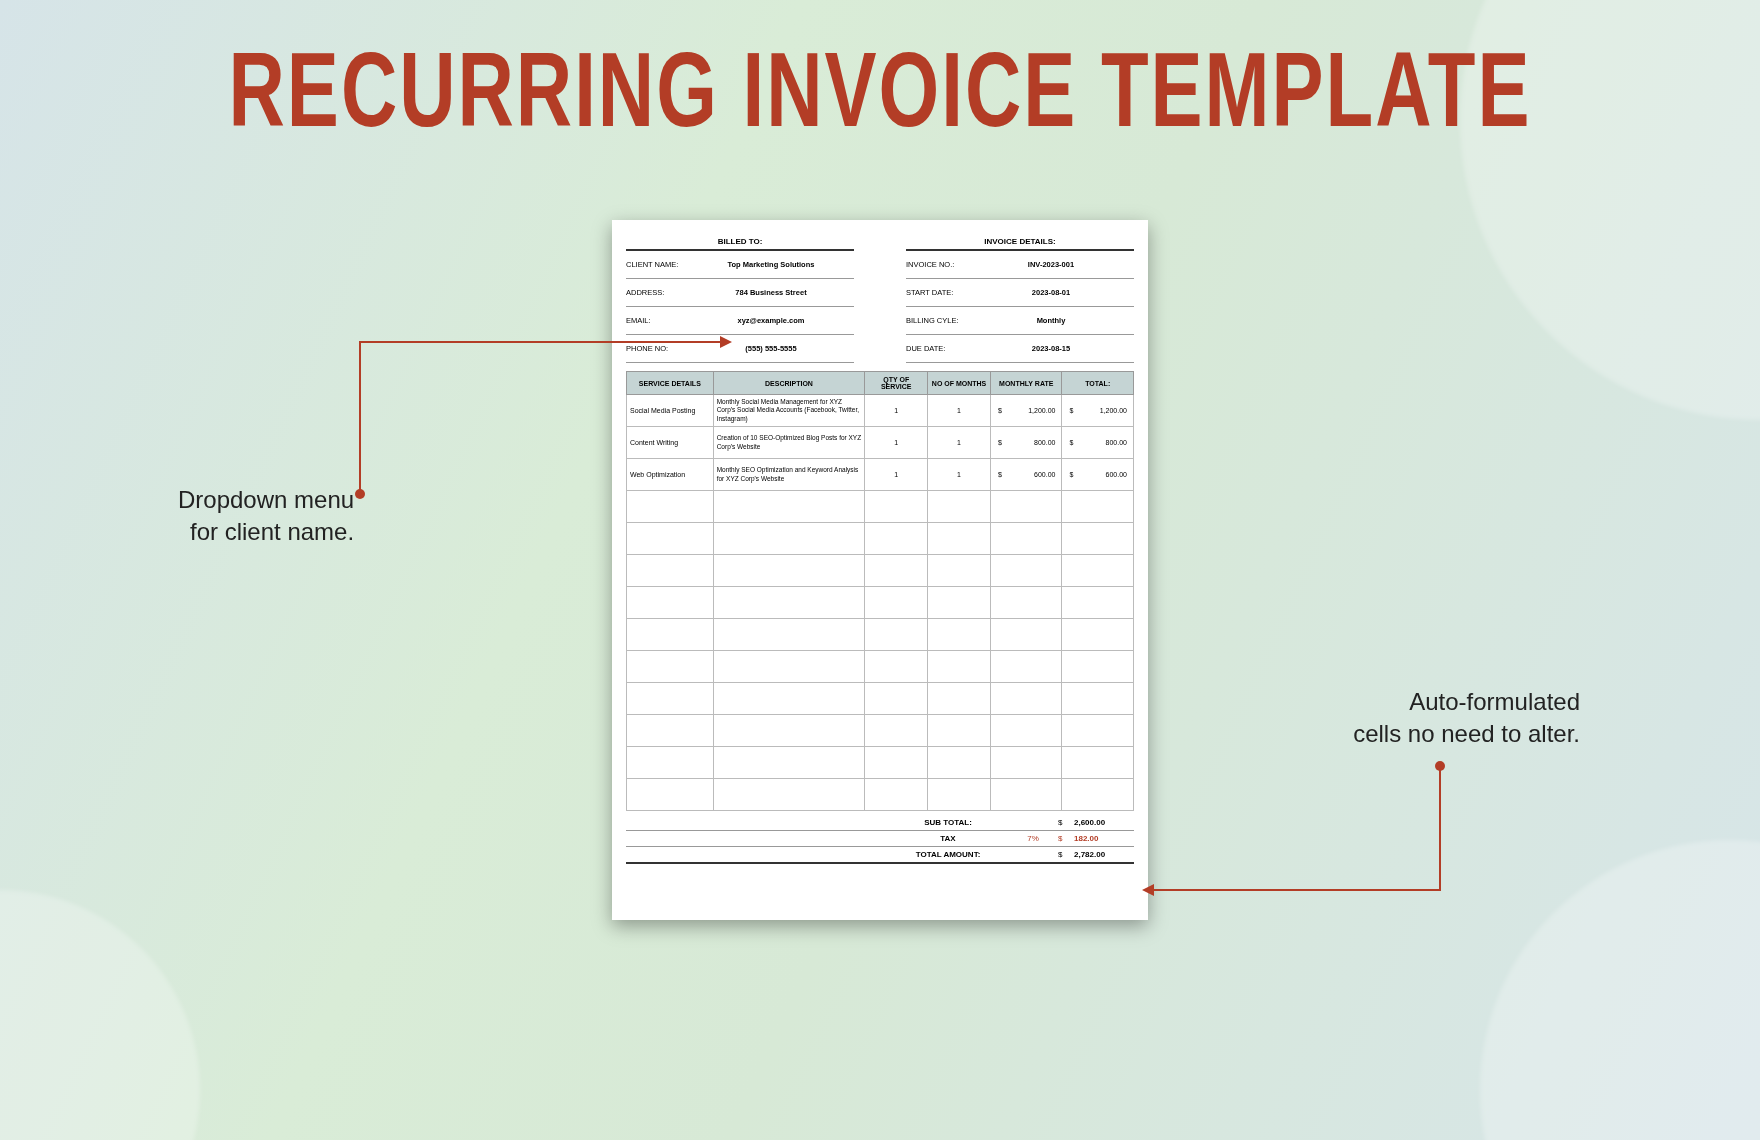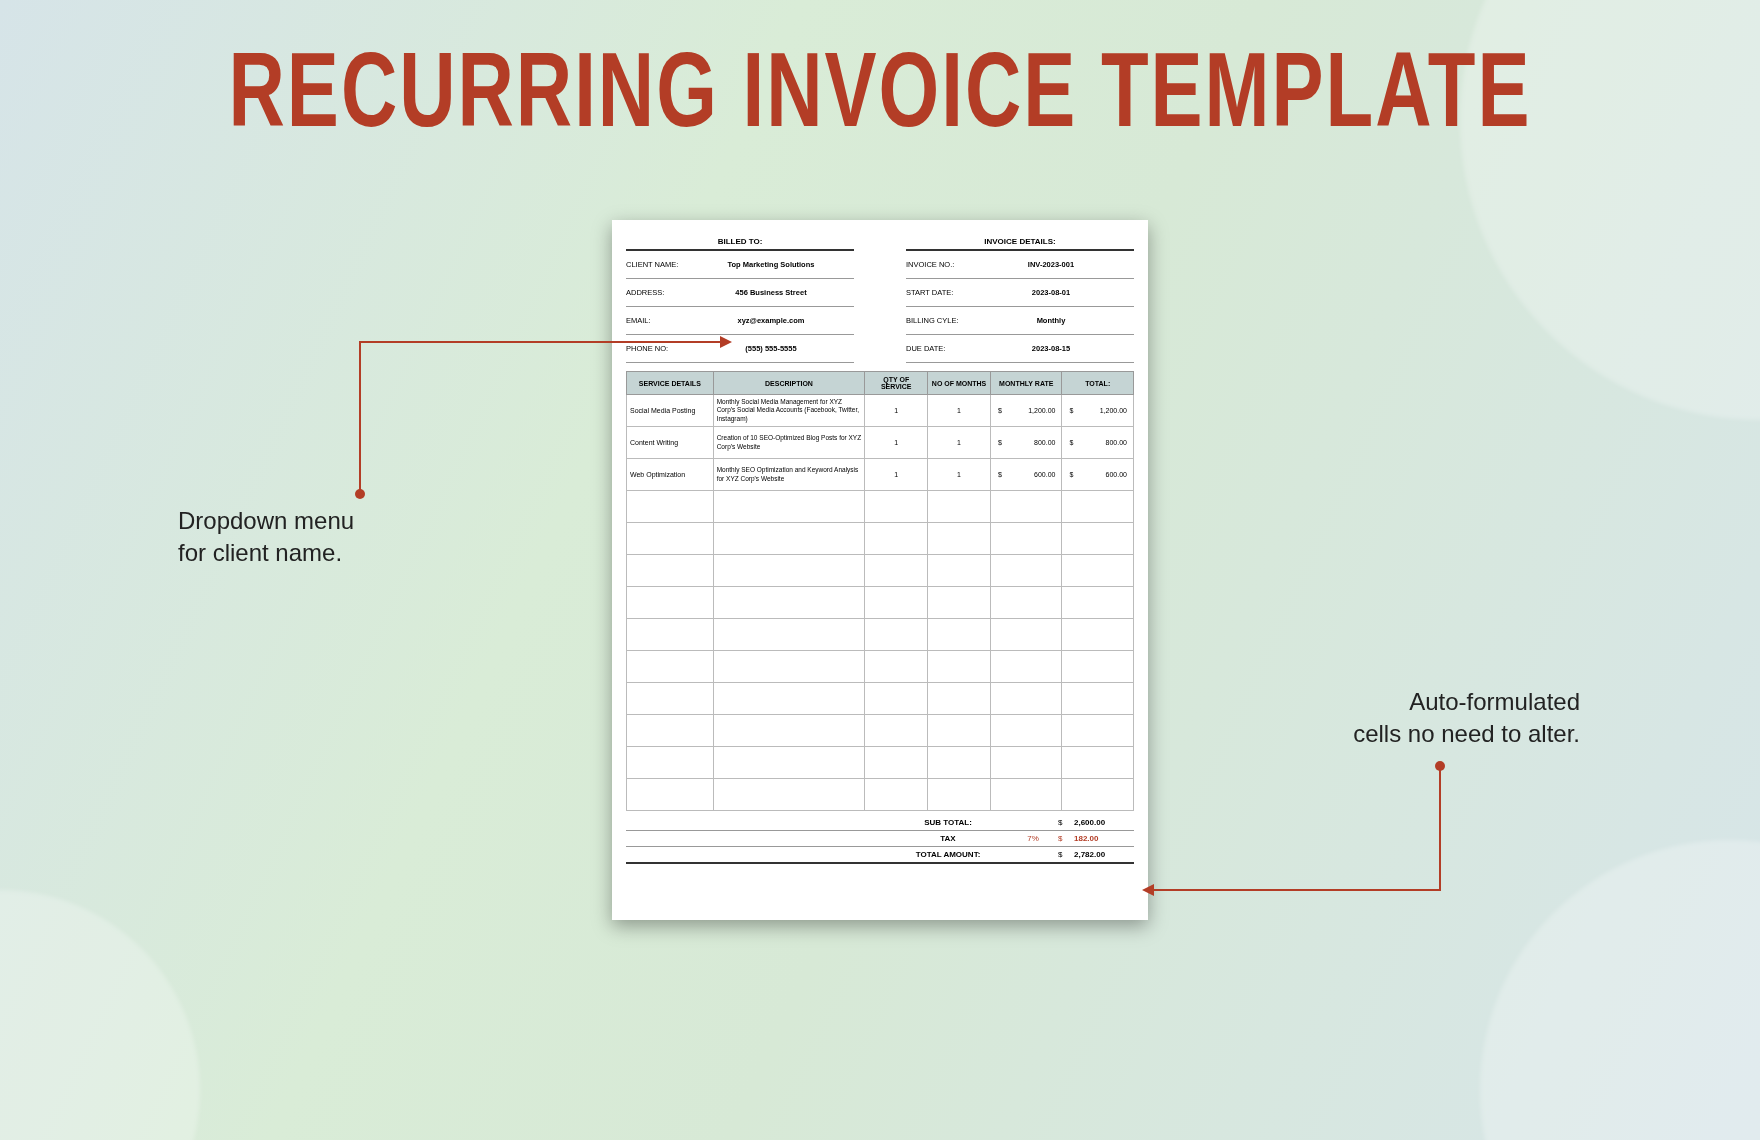--- a/index.html
+++ b/index.html
@@ -26,21 +26,21 @@
 table.items td.money{text-align:right;padding-right:6px}
 table.items td.money .cur{float:left;padding-left:4px}
 .totals{margin-top:4px;font-size:8px}
 .totals .trow{display:flex;justify-content:flex-end;border-bottom:1px solid #999;padding:3px 0}
 .totals .tlabel{width:120px;font-weight:bold;text-align:center}
 .totals .tpct{width:50px;text-align:center}
 .totals .tcur{width:16px}
 .totals .tval{width:60px;font-weight:bold;padding-right:4px}
 .totals .red{color:#b33d26}
 .callout{position:absolute;font-size:24px;color:#222;line-height:1.35}
-.callout.left{left:178px;top:505px;text-align:left}
+.callout.left{left:178px;top:484px;text-align:right}
 .callout.right{right:180px;top:686px;text-align:right}
 svg.connector{position:absolute;overflow:visible;pointer-events:none}
 </style>
 </head>
 <body>
 
 <div class="bg-shape s1"></div>
 <div class="bg-shape s2"></div>
 <div class="bg-shape s3"></div>
 
@@ -50,21 +50,21 @@
 
   <div class="info-row">
     <div class="info-col">
       <div class="info-head">BILLED TO:</div>
       <div class="info-line">
           <span class="info-label">CLIENT NAME:</span>
           <span class="info-value">Top Marketing Solutions</span>
         </div>
       <div class="info-line">
           <span class="info-label">ADDRESS:</span>
-          <span class="info-value">456 Business Street</span>
+          <span class="info-value">784 Business Street</span>
         </div>
       <div class="info-line">
           <span class="info-label">EMAIL:</span>
           <span class="info-value">xyz@example.com</span>
         </div>
       <div class="info-line">
           <span class="info-label">PHONE NO:</span>
           <span class="info-value">(555) 555-5555</span>
         </div>
     </div>

